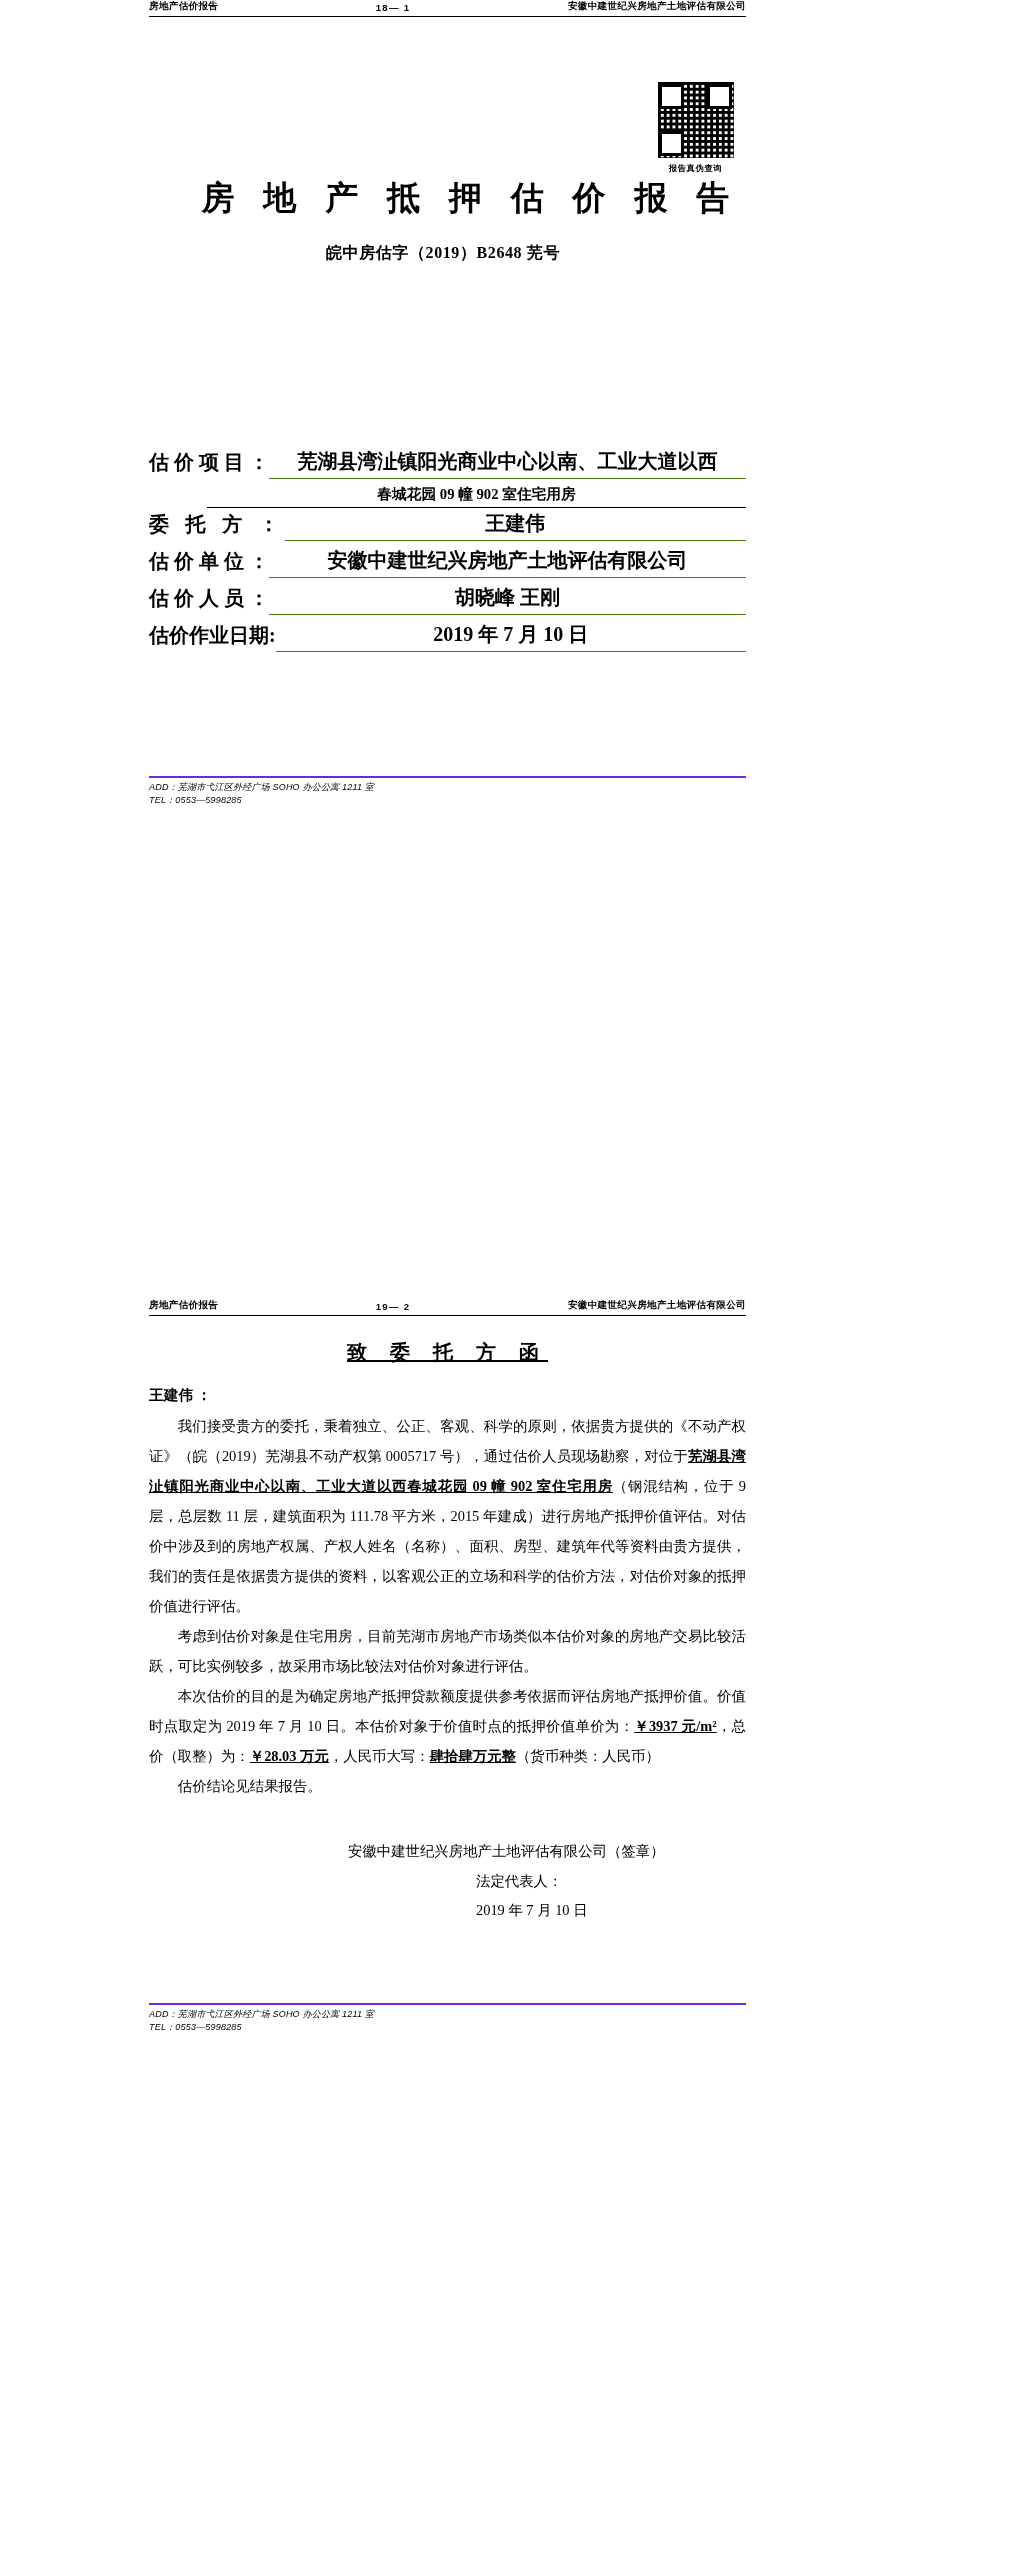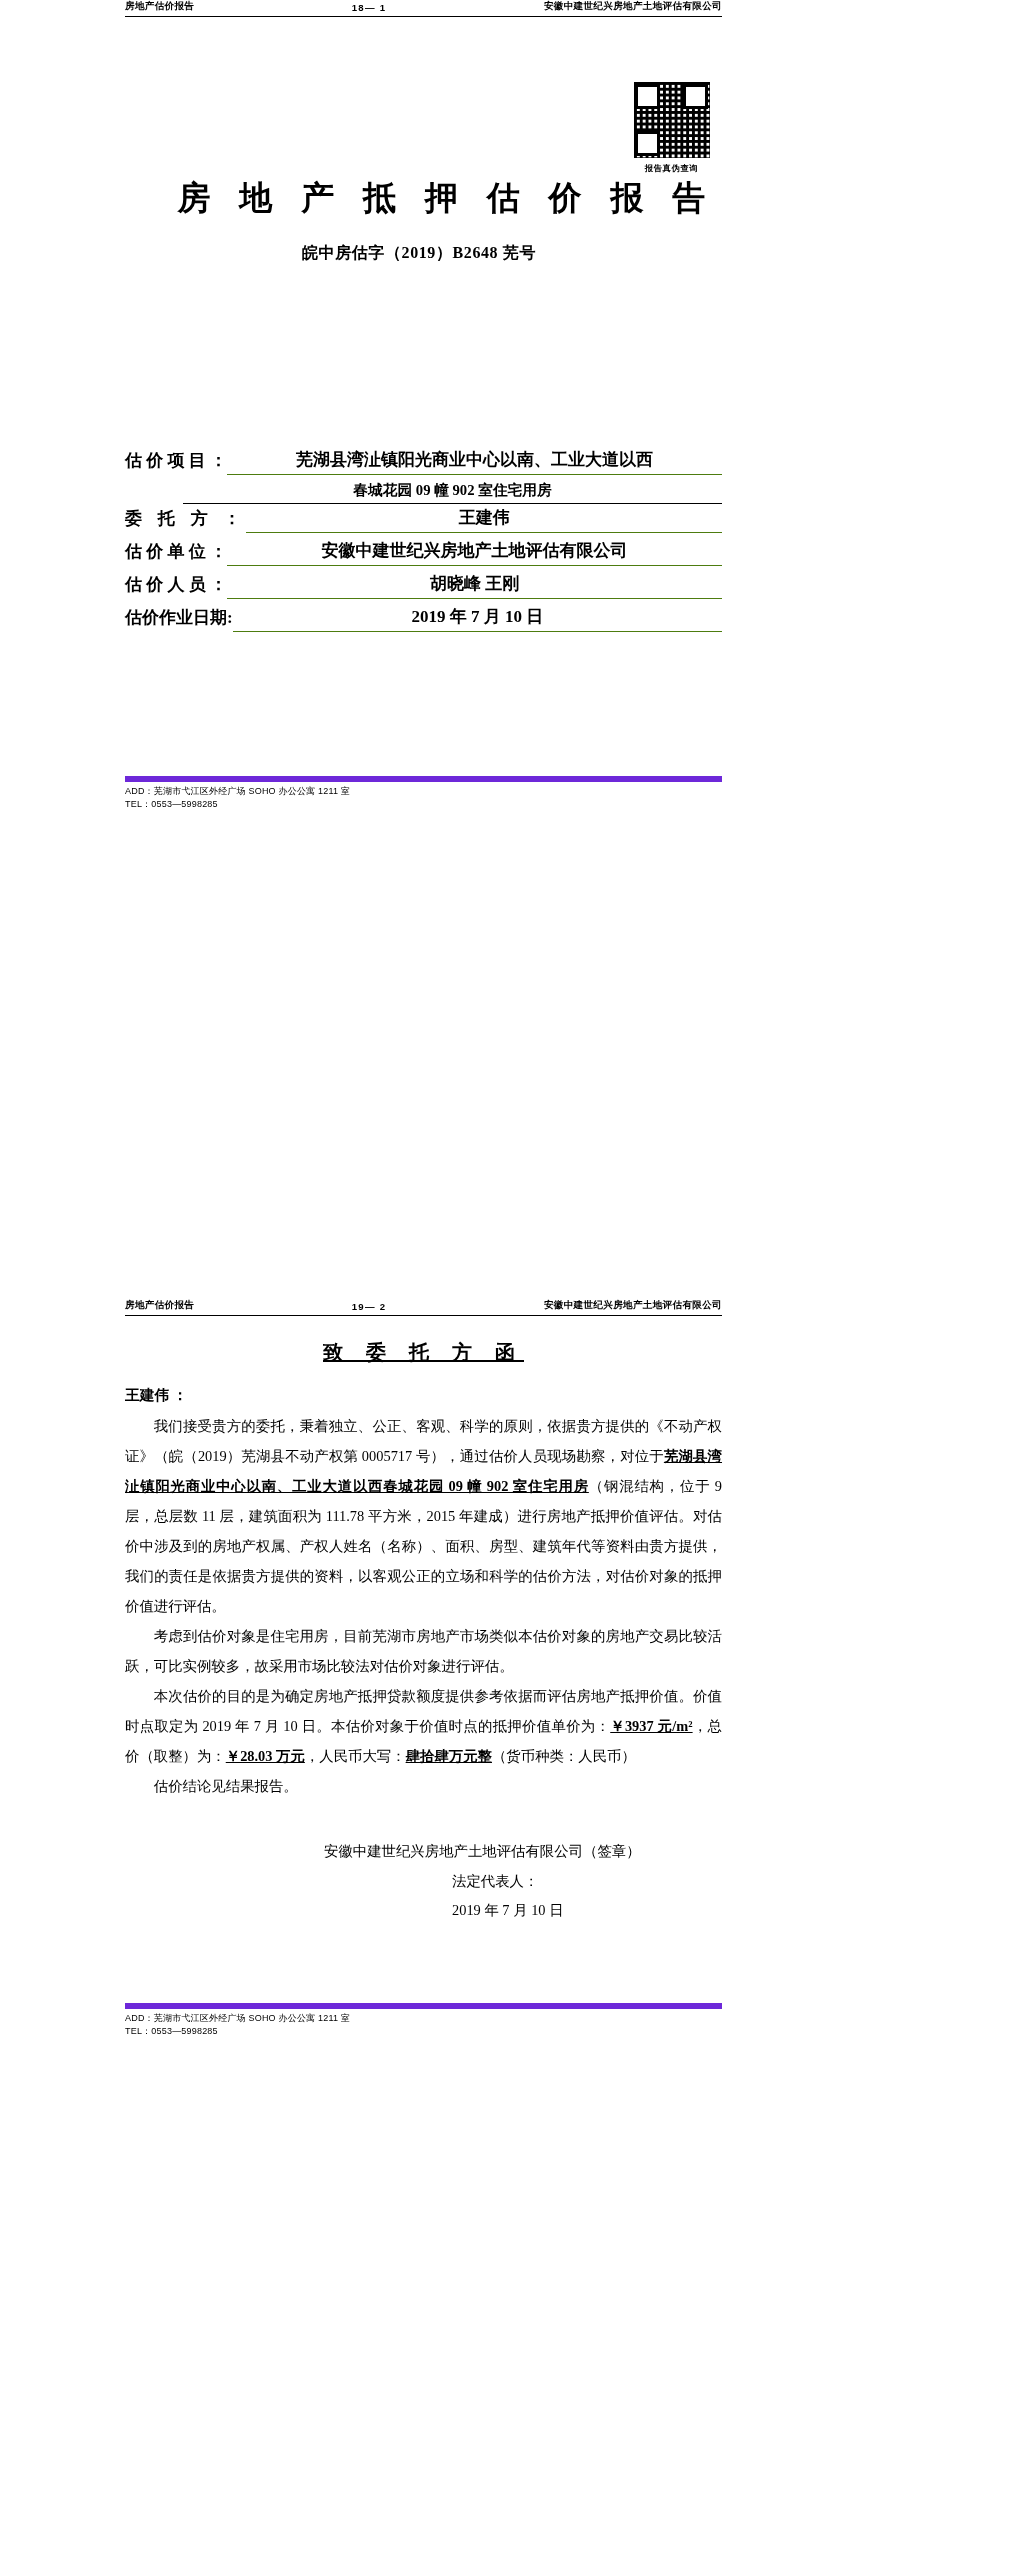--- a/index.html
+++ b/index.html
@@ -9,20 +9,21 @@
   }
   body {
     width: 1017px;
     font-family: "Liberation Serif", "DejaVu Serif", serif;
     color: #000000;
   }
   .page {
     position: relative;
     width: 847px;
     box-sizing: border-box;
+    margin-left: 24px;
   }
   
   .runhead {
     position: relative;
     margin: 0 125px;
     padding-bottom: 3.2px;
     display: flex;
     justify-content: space-between;
     align-items: flex-end;
     font-size: 9.6px;
@@ -30,24 +31,25 @@
     border-bottom: 1px solid #000;
     letter-spacing: 0.3px;
   }
   .runhead .hleft { font-weight: bold; }
   .runhead .hmid { font-weight: bold; letter-spacing: 1.3px; }
   .runhead .hright { font-weight: bold; }
 
   .runfoot {
     margin: 0 125px;
     padding-top: 2.6px;
-    border-top: 6px solid #6d28d9;
+    border-top: 2px solid #6d28d9;
     font-size: 9px;
     font-family: "Liberation Sans", "DejaVu Sans", sans-serif;
     line-height: 1.5;
+    font-style: italic;
   }
   .runfoot div { letter-spacing: 0.2px; }
 
   
   .cover {
     position: relative;
     height: 1282px;
   }
   .qr-wrap {
     position: absolute;
@@ -116,21 +118,21 @@
   }
   .cover-fields {
     position: absolute;
     left: 125px;
     right: 125px;
     top: 431px;
   }
   .fld {
     display: flex;
     align-items: flex-end;
-    font-size: 17px;
+    font-size: 20px;
     font-weight: bold;
     margin-bottom: 6.4px;
     justify-content: center;
   }
   .fld .lbl {
     white-space: nowrap;
     padding-bottom: 2.6px;
   }
   .fld .lbl.sp { letter-spacing: 5.8px; }
   .fld .val {

